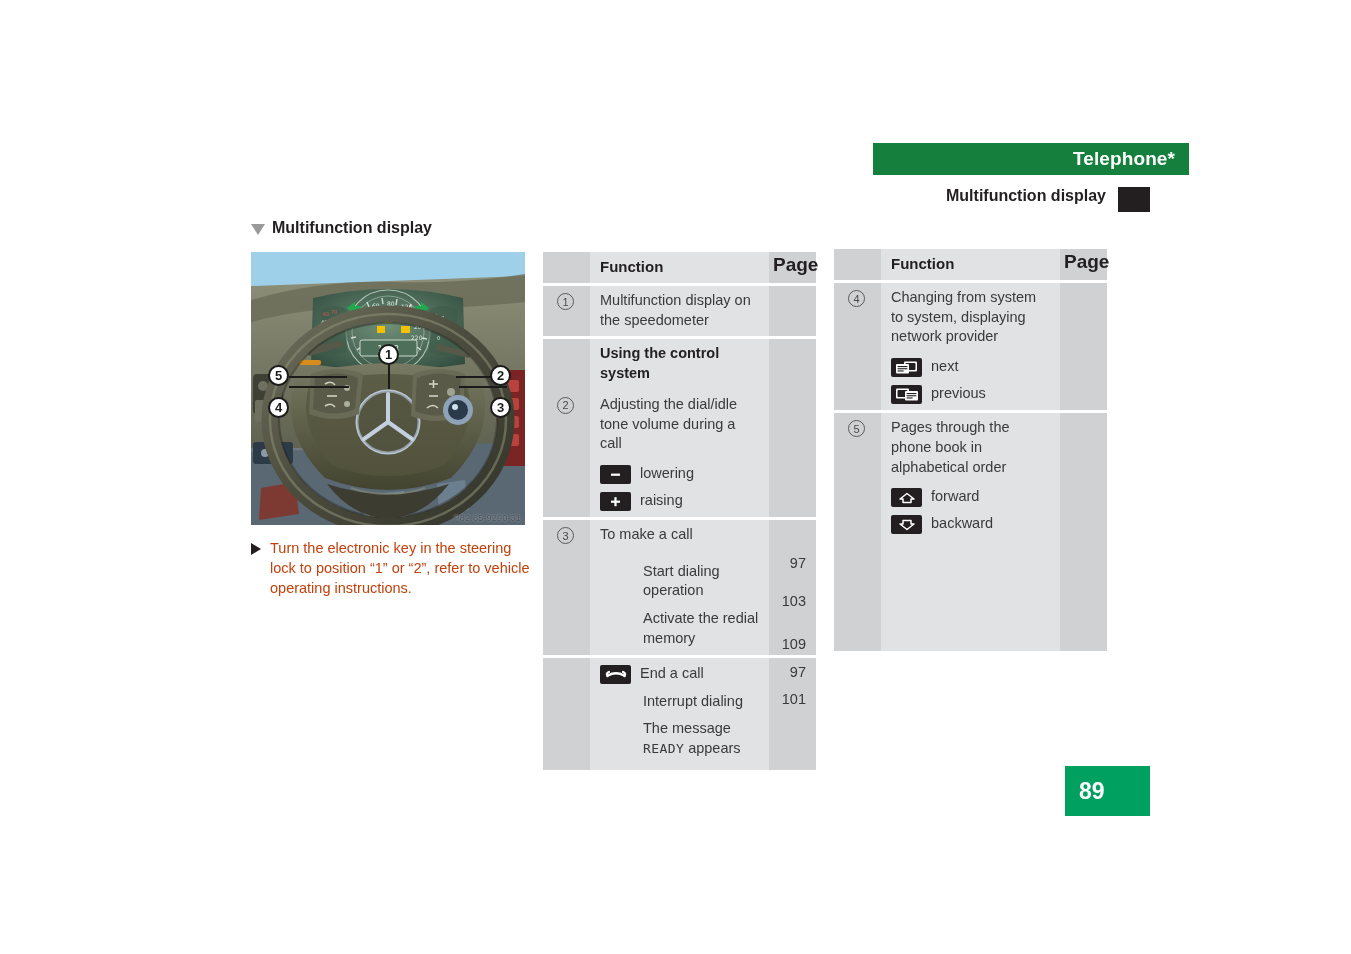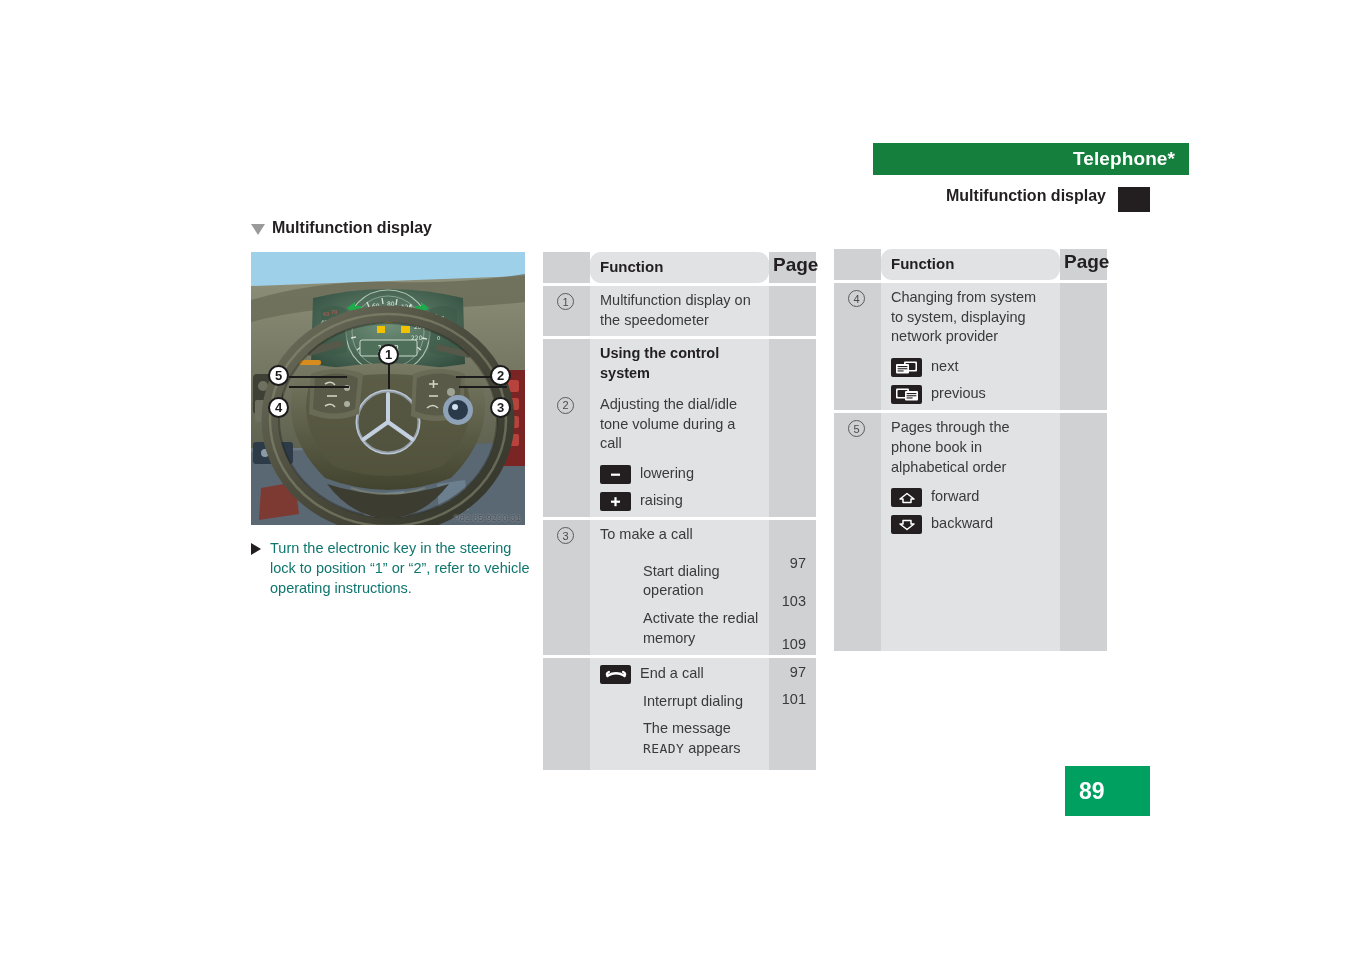--- a/index.html
+++ b/index.html
@@ -125,21 +125,21 @@
     width: 0; height: 0;
     border-top: 6px solid transparent;
     border-bottom: 6px solid transparent;
     border-left: 10px solid #231f20;
     margin-top: 5px;
     flex: 0 0 auto;
   }
   .bullet-text {
     font-size: 14.5px;
     line-height: 1.38;
-    color: #0f766e;
+    color: #c2410c;
   }
 
   
   .tbl {
     position: absolute;
     font-size: 14.5px;
     color: #3a3a3a;
   }
   .tbl.left  { left: 543px;  top: 252px; width: 273px; }
   .tbl.right { left: 834px;  top: 249px; width: 273px; }
@@ -155,21 +155,21 @@
 
   .trow.hdr .c-num,
   .trow.hdr .c-fn,
   .trow.hdr .c-page { background: #cfd1d3; }
   .trow.hdr .c-fn   { background: #e0e2e4; }
 
   .tbl .sep { height: 3px; background: #ffffff; width: 100%; }
 
   .cellpad { padding: 5px 10px 6px 10px; }
 
-  .th { font-weight: bold; color: #231f20; font-size: 15px; padding: 6px 10px 7px 10px; border-radius: 11px; }
+  .th { font-weight: bold; color: #231f20; font-size: 15px; padding: 6px 10px 7px 10px; }
   .th-page { font-weight: bold; color: #231f20; font-size: 19px; padding: 2px 8px 7px 4px; text-align: left; }
 
   .numcirc {
     width: 17px; height: 17px;
     border: 1px solid #5a5a5a;
     border-radius: 50%;
     display: flex; align-items: center; justify-content: center;
     font-size: 11px;
     color: #4a4a4a;
     margin: 7px 0 0 14px;

